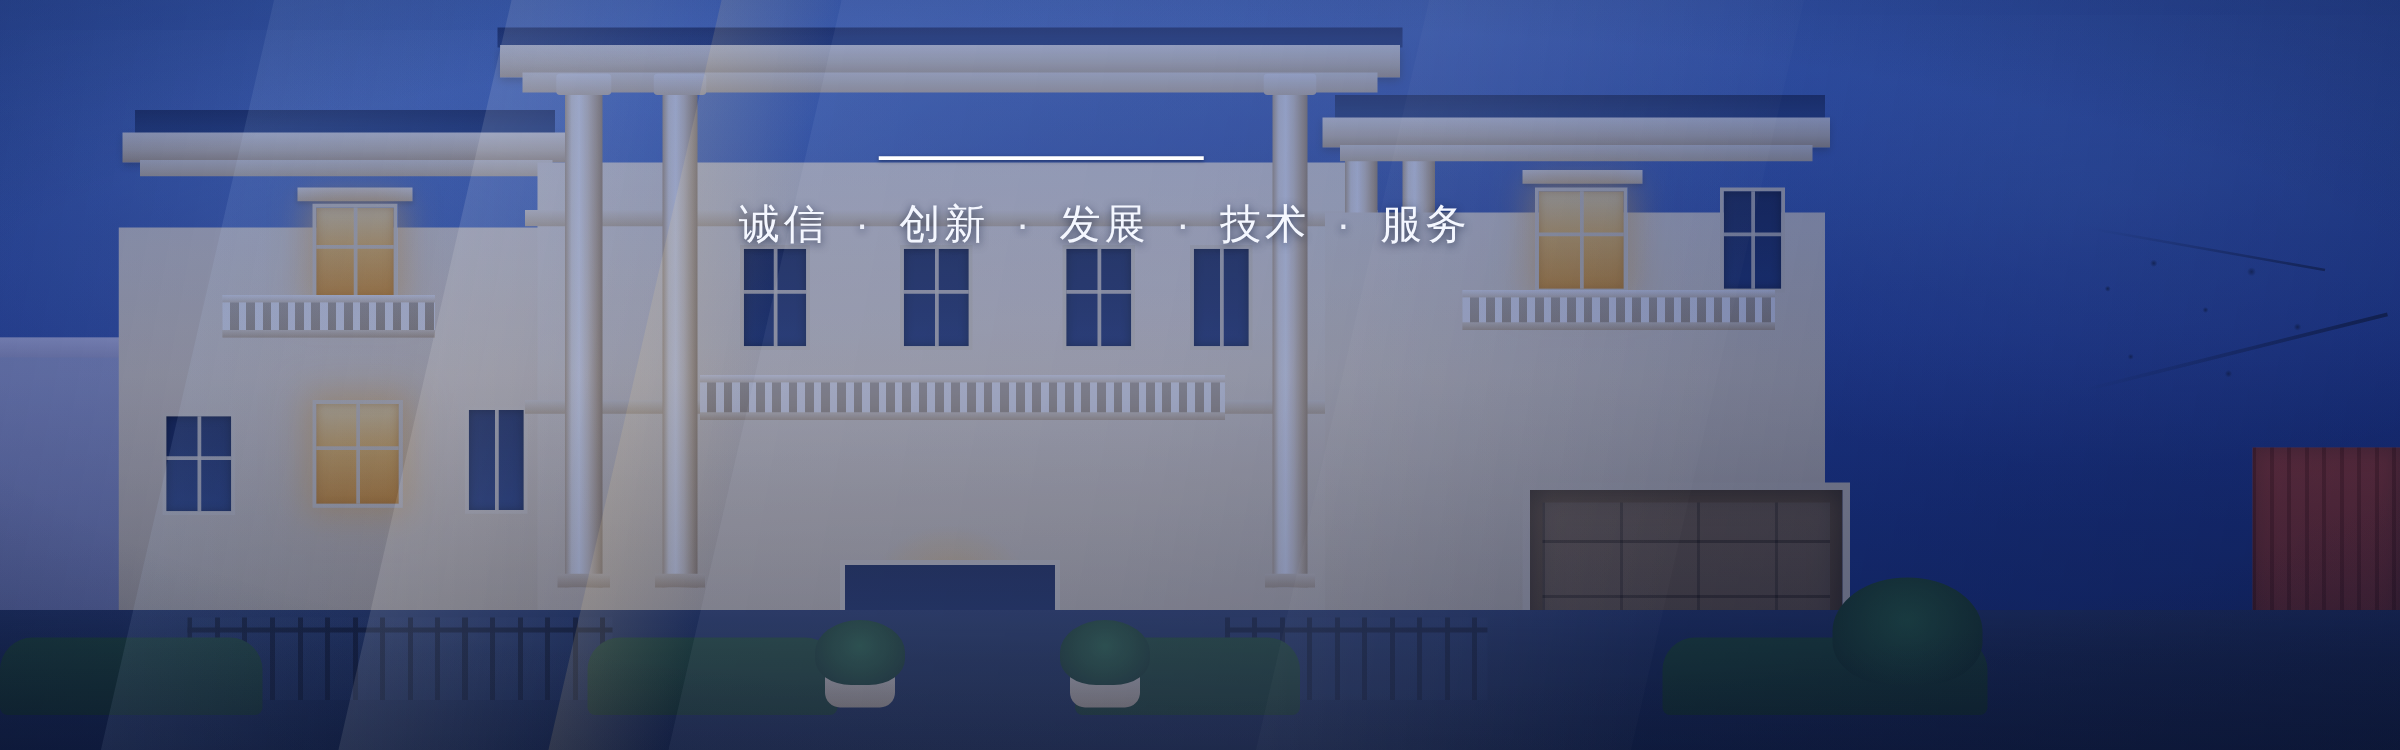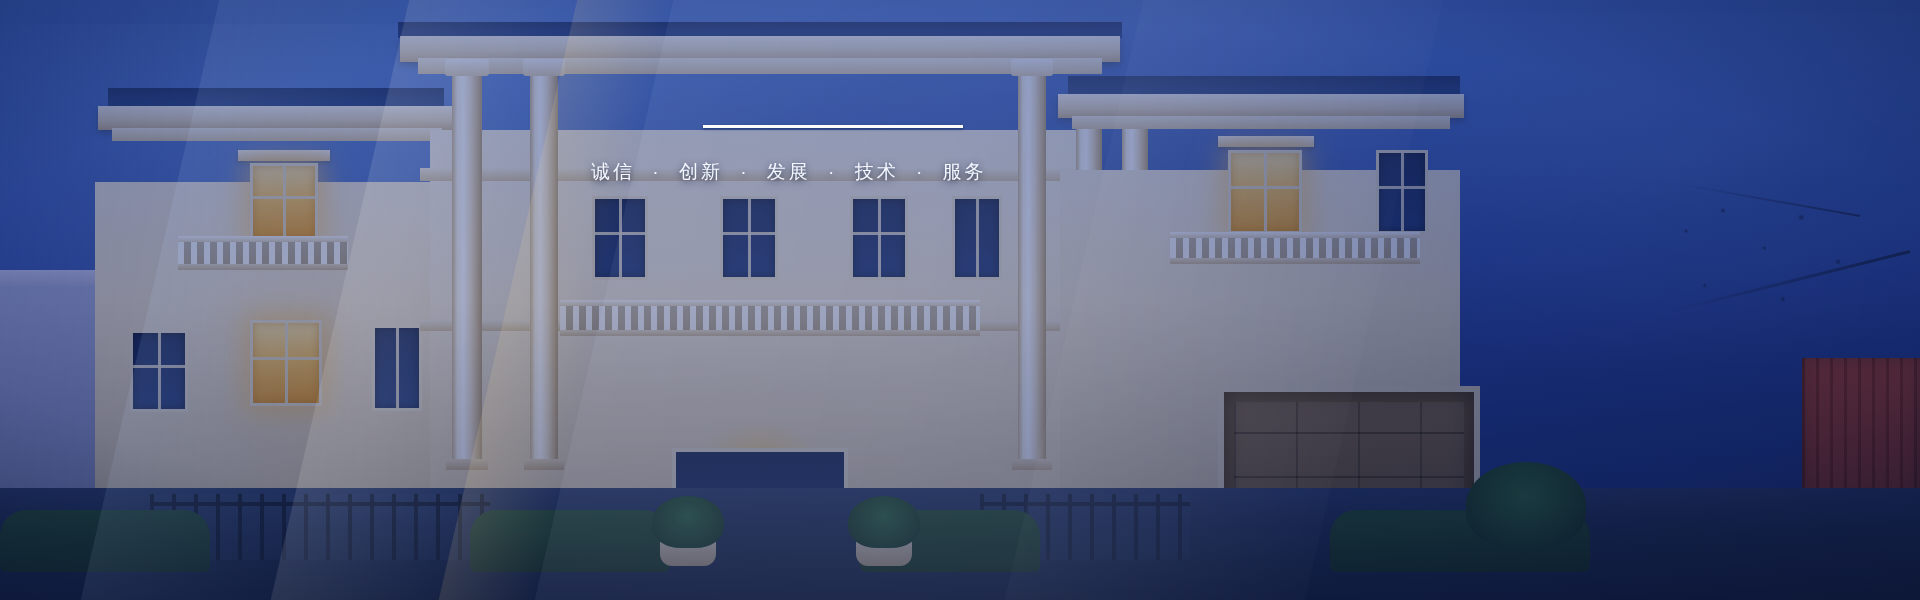--- a/index.html
+++ b/index.html
@@ -339,21 +339,21 @@
     text-shadow:
       0 0 2px rgba(255,240,90,.9),
       2px 3px 9px rgba(20,30,70,.75),
       0 2px 2px rgba(40,40,20,.35);
   }
   .head2 { margin-top:5px; }
   .tag {
     margin-top:34px;
     margin-left:16px;
     color:#f4f7ff;
-    font-size:19px;
+    font-size:33px;
     line-height:1;
     letter-spacing:3px;
     font-weight:400;
     white-space:nowrap;
     text-shadow:0 2px 7px rgba(10,20,50,.7);
   }
   .tag .dot { padding:0 9px; opacity:.95; }
 </style>
 </head>
 <body>

